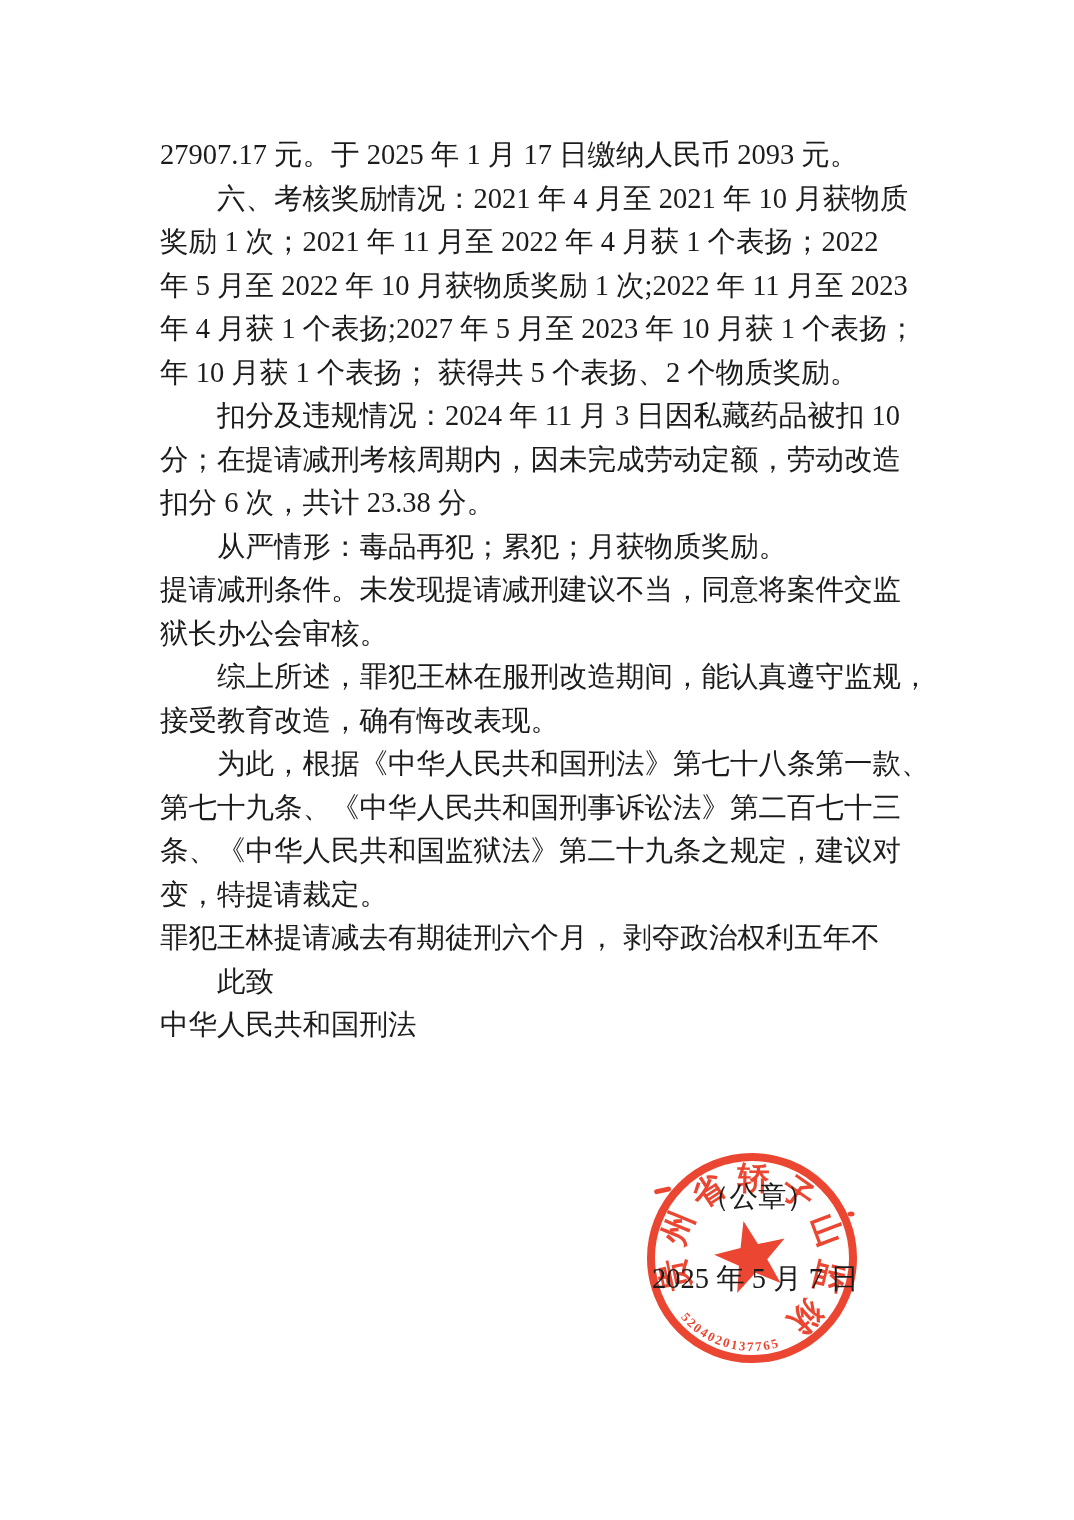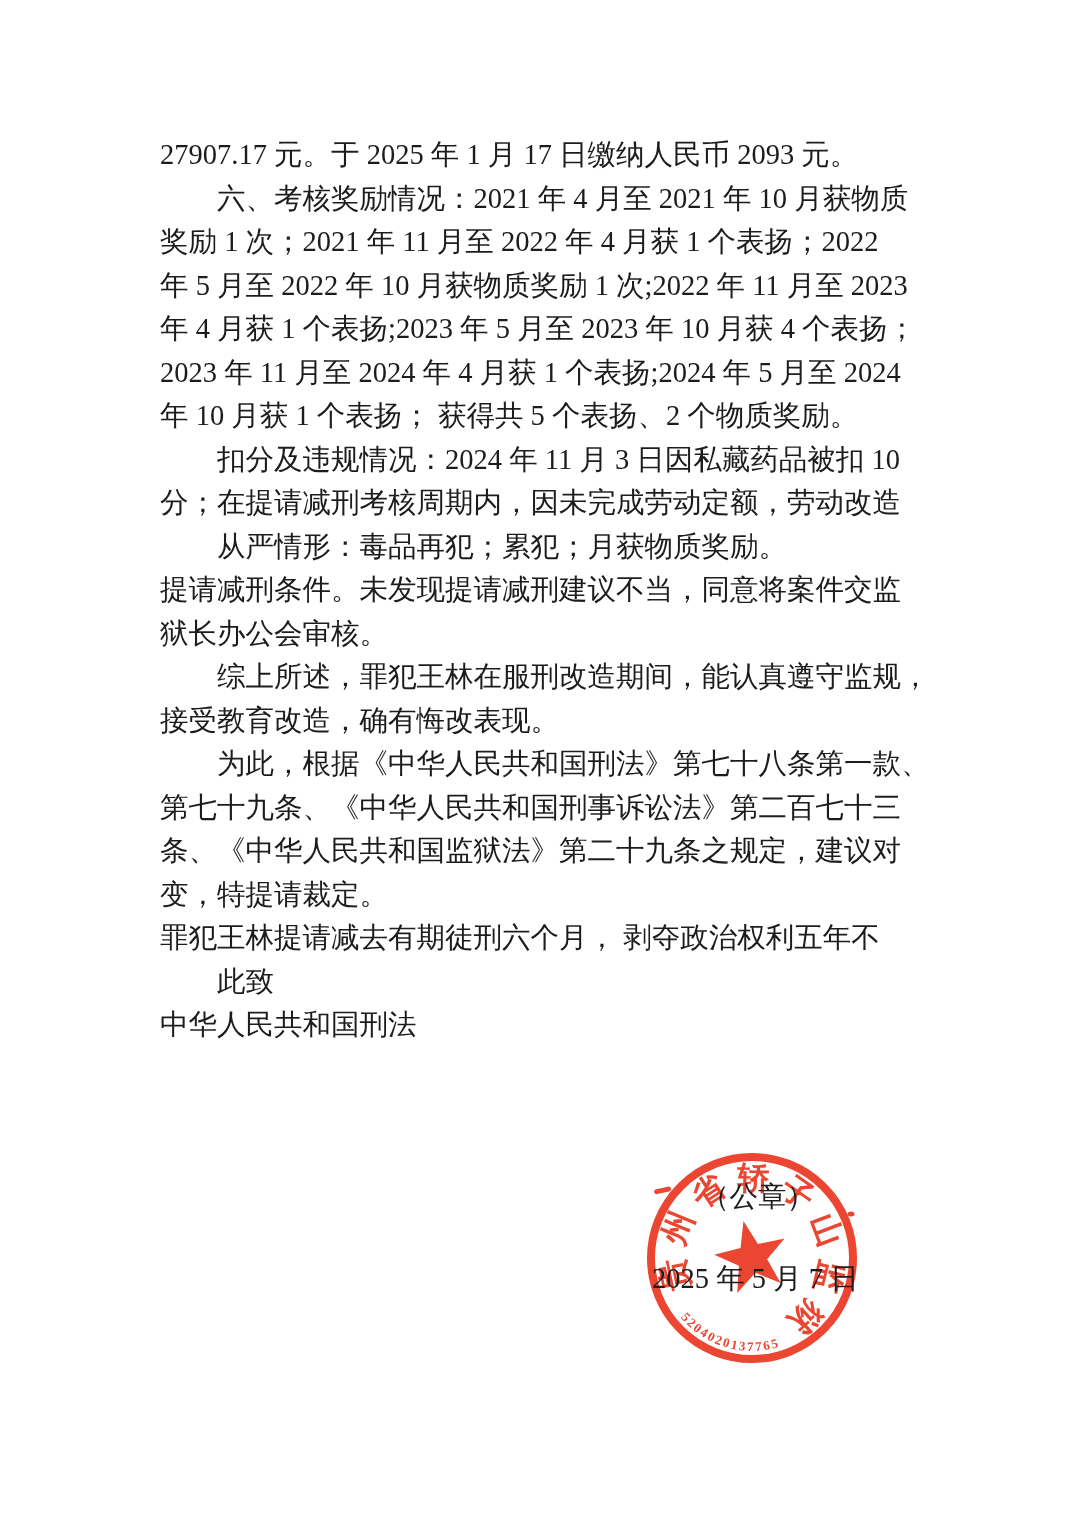--- a/index.html
+++ b/index.html
@@ -52,25 +52,25 @@
 </head>
 <body>
 
 <div class="page">
 
   <div class="body-text" id="doc-lines">
       <div class="line">27907.17 元。于 2025 年 1 月 17 日缴纳人民币 2093 元。</div>
       <div class="line indent">六、考核奖励情况：2021 年 4 月至 2021 年 10 月获物质</div>
       <div class="line">奖励 1 次；2021 年 11 月至 2022 年 4 月获 1 个表扬；2022</div>
       <div class="line">年 5 月至 2022 年 10 月获物质奖励 1 次;2022 年 11 月至 2023</div>
-      <div class="line">年 4 月获 1 个表扬;2023 年 5 月至 2023 年 10 月获 4 个表扬；</div>
-      <div class="line">2023 年 11 月至 2024 年 4 月获 1 个表扬;2024 年 5 月至 2024</div>
+      <div class="line">年 4 月获 1 个表扬;2027 年 5 月至 2023 年 10 月获 1 个表扬；</div>
       <div class="line">年 10 月获 1 个表扬； 获得共 5 个表扬、2 个物质奖励。</div>
       <div class="line indent">扣分及违规情况：2024 年 11 月 3 日因私藏药品被扣 10</div>
       <div class="line">分；在提请减刑考核周期内，因未完成劳动定额，劳动改造</div>
+      <div class="line">扣分 6 次，共计 23.38 分。</div>
       <div class="line indent">从严情形：毒品再犯；累犯；月获物质奖励。</div>
       <div class="line">提请减刑条件。未发现提请减刑建议不当，同意将案件交监</div>
       <div class="line">狱长办公会审核。</div>
       <div class="line indent">综上所述，罪犯王林在服刑改造期间，能认真遵守监规，</div>
       <div class="line">接受教育改造，确有悔改表现。</div>
       <div class="line indent">为此，根据《中华人民共和国刑法》第七十八条第一款、</div>
       <div class="line">第七十九条、《中华人民共和国刑事诉讼法》第二百七十三</div>
       <div class="line">条、《中华人民共和国监狱法》第二十九条之规定，建议对</div>
       <div class="line">变，特提请裁定。</div>
       <div class="line">罪犯王林提请减去有期徒刑六个月， 剥夺政治权利五年不</div>

